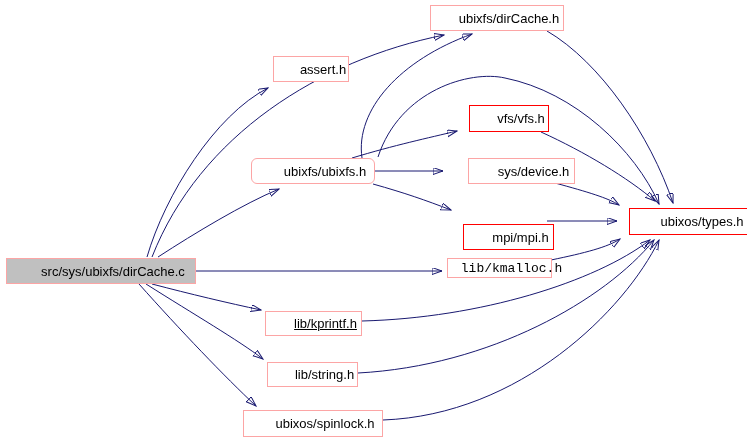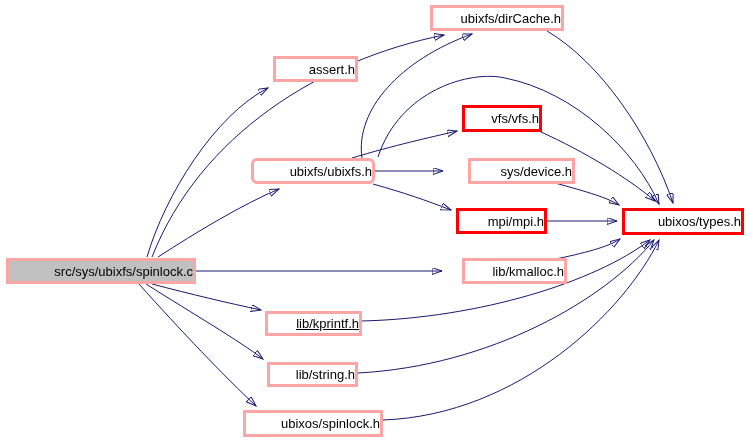--- a/index.html
+++ b/index.html
@@ -9,27 +9,27 @@
     background:#ffffff;
     font-family:"Liberation Sans", sans-serif;
     overflow:hidden;
   }
   .edges{position:absolute;left:0;top:0;width:747px;height:443px;}
   .edges path{fill:none;stroke:#191970;stroke-width:1;}
   .node{
     position:absolute;
     box-sizing:border-box;
     background:#ffffff;
-    border:3px solid #fca5a5;
-    display:flex;align-items:center;justify-content:flex-end;
+    border:1px solid #fca5a5;
+    display:flex;align-items:center;justify-content:center;
     font-size:13px;color:#000000;white-space:nowrap;
     cursor:pointer;
     padding-left:24px;
   }
-  .node.red{border-color:#ff0000;}
+  .node.red{border-color:#ff0000;margin-left:7px;}
   .node.main{background:#c0c0c0;cursor:default;}
 </style>
 </head>
 <body>
 
 <div class="canvas">
 
   <svg class="edges" width="747" height="443" viewBox="0 0 747 443" xmlns="http://www.w3.org/2000/svg">
     <defs>
       <marker id="arrow" markerWidth="11" markerHeight="8" refX="10" refY="3.5" orient="auto" markerUnits="userSpaceOnUse">
@@ -52,52 +52,52 @@
     <path d="M541,132 C585,152 628,178 655,201" marker-end="url(#arrow)"></path>
     <path d="M555,183 C588,192 608,198 619,205" marker-end="url(#arrow)"></path>
     <path d="M547,221 L617,221" marker-end="url(#arrow)"></path>
     <path d="M551,260 C585,253 608,247 620,239" marker-end="url(#arrow)"></path>
     <path d="M362,321 C480,318 595,282 650,240" marker-end="url(#arrow)"></path>
     <path d="M358,373 C490,366 605,300 654,240" marker-end="url(#arrow)"></path>
     <path d="M383,420 C520,415 625,310 659,240" marker-end="url(#arrow)"></path>
   </svg>
 
   <div class="node main" style="left:6px;top:258px;width:190px;height:26px;">
-    <span>src/sys/ubixfs/spinlock.c</span>
+    <span>src/sys/ubixfs/dirCache.c</span>
   </div>
 
-  <div class="node" style="left:273px;top:56px;width:85px;height:26px;">
+  <div class="node" style="left:273px;top:56px;width:76px;height:26px;">
     <span>assert.h</span>
   </div>
 
   <div class="node" style="left:430px;top:5px;width:134px;height:26px;">
     <span>ubixfs/dirCache.h</span>
   </div>
 
   <div class="node" style="left:251px;top:158px;width:124px;height:26px;border-radius:6px;">
     <span>ubixfs/ubixfs.h</span>
   </div>
 
   <div class="node red" style="left:462px;top:105px;width:80px;height:27px;">
     <span>vfs/vfs.h</span>
   </div>
 
   <div class="node" style="left:468px;top:158px;width:107px;height:26px;">
     <span>sys/device.h</span>
   </div>
 
-  <div class="node red" style="left:456px;top:208px;width:91px;height:26px;">
+  <div class="node red" style="left:456px;top:224px;width:91px;height:26px;">
     <span>mpi/mpi.h</span>
   </div>
 
   <div class="node red" style="left:622px;top:208px;width:122px;height:27px;">
     <span>ubixos/types.h</span>
   </div>
 
-  <div class="node" style="left:462px;top:258px;width:105px;height:26px;">
+  <div class="node" style="left:447px;top:258px;width:105px;height:20px;font-family:Liberation Mono, monospace;">
     <span>lib/kmalloc.h</span>
   </div>
 
   <div class="node" style="left:265px;top:311px;width:97px;height:25px;text-decoration:underline;">
     <span>lib/kprintf.h</span>
   </div>
 
   <div class="node" style="left:243px;top:410px;width:140px;height:27px;">
     <span>ubixos/spinlock.h</span>
   </div>

